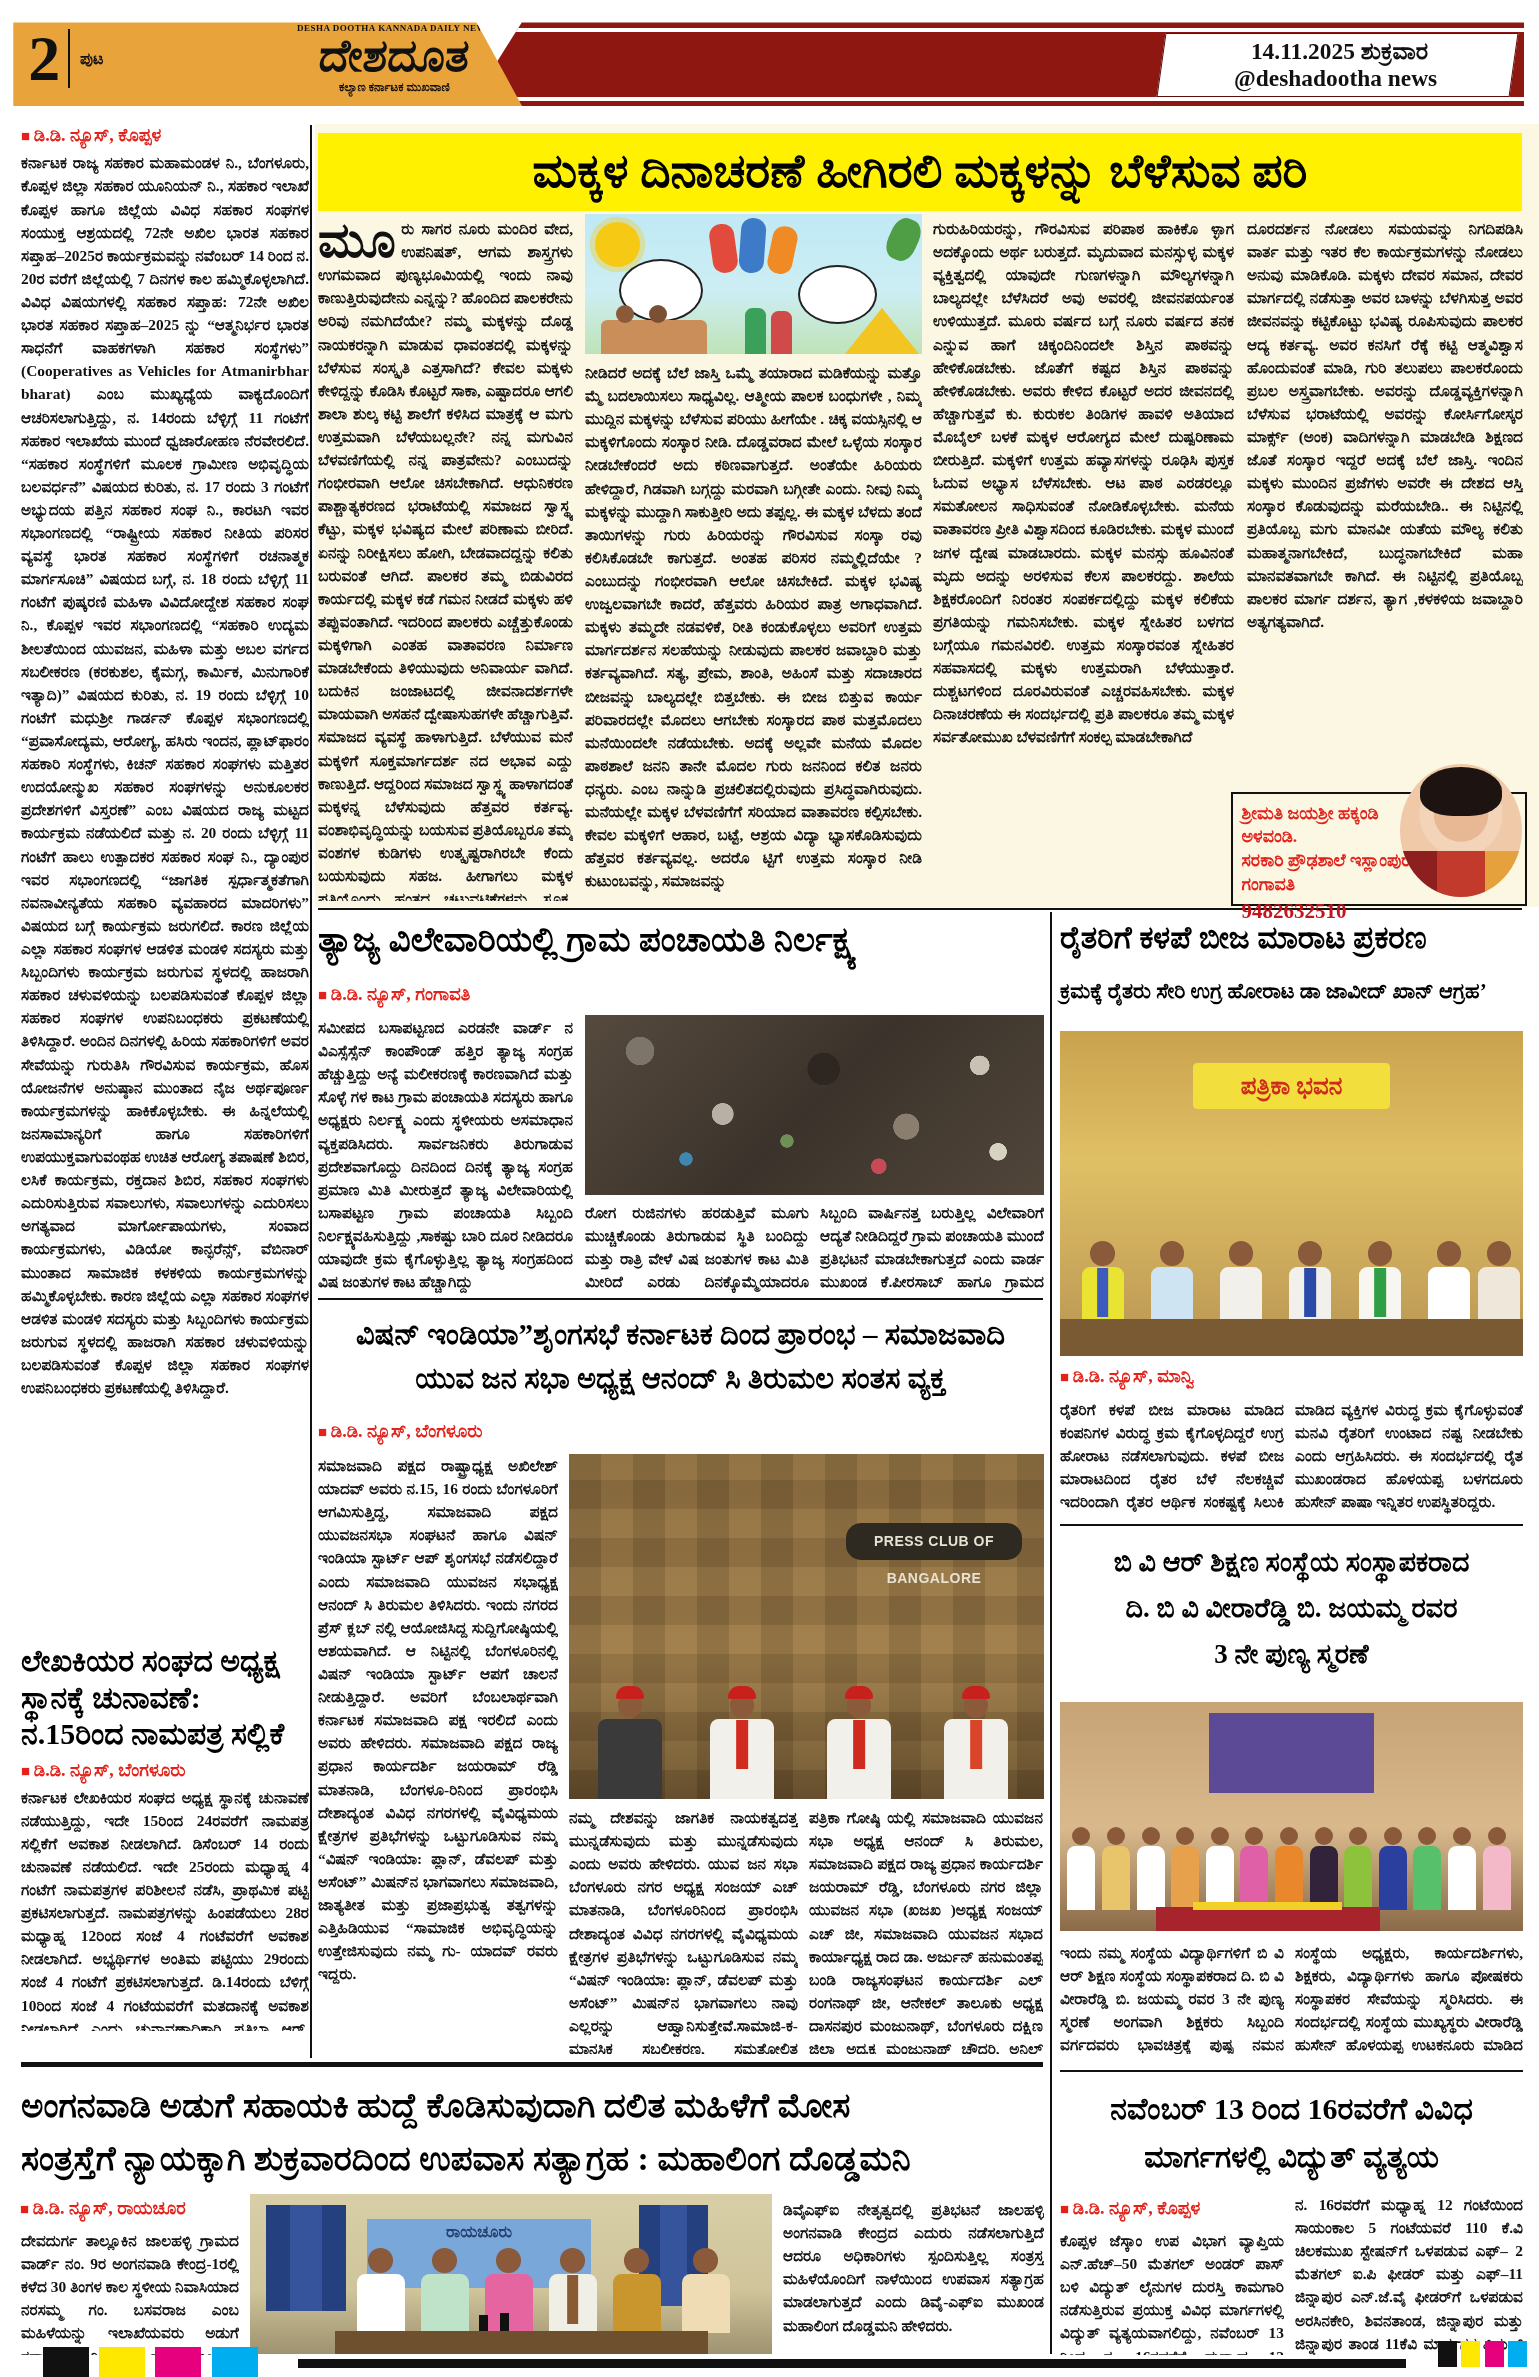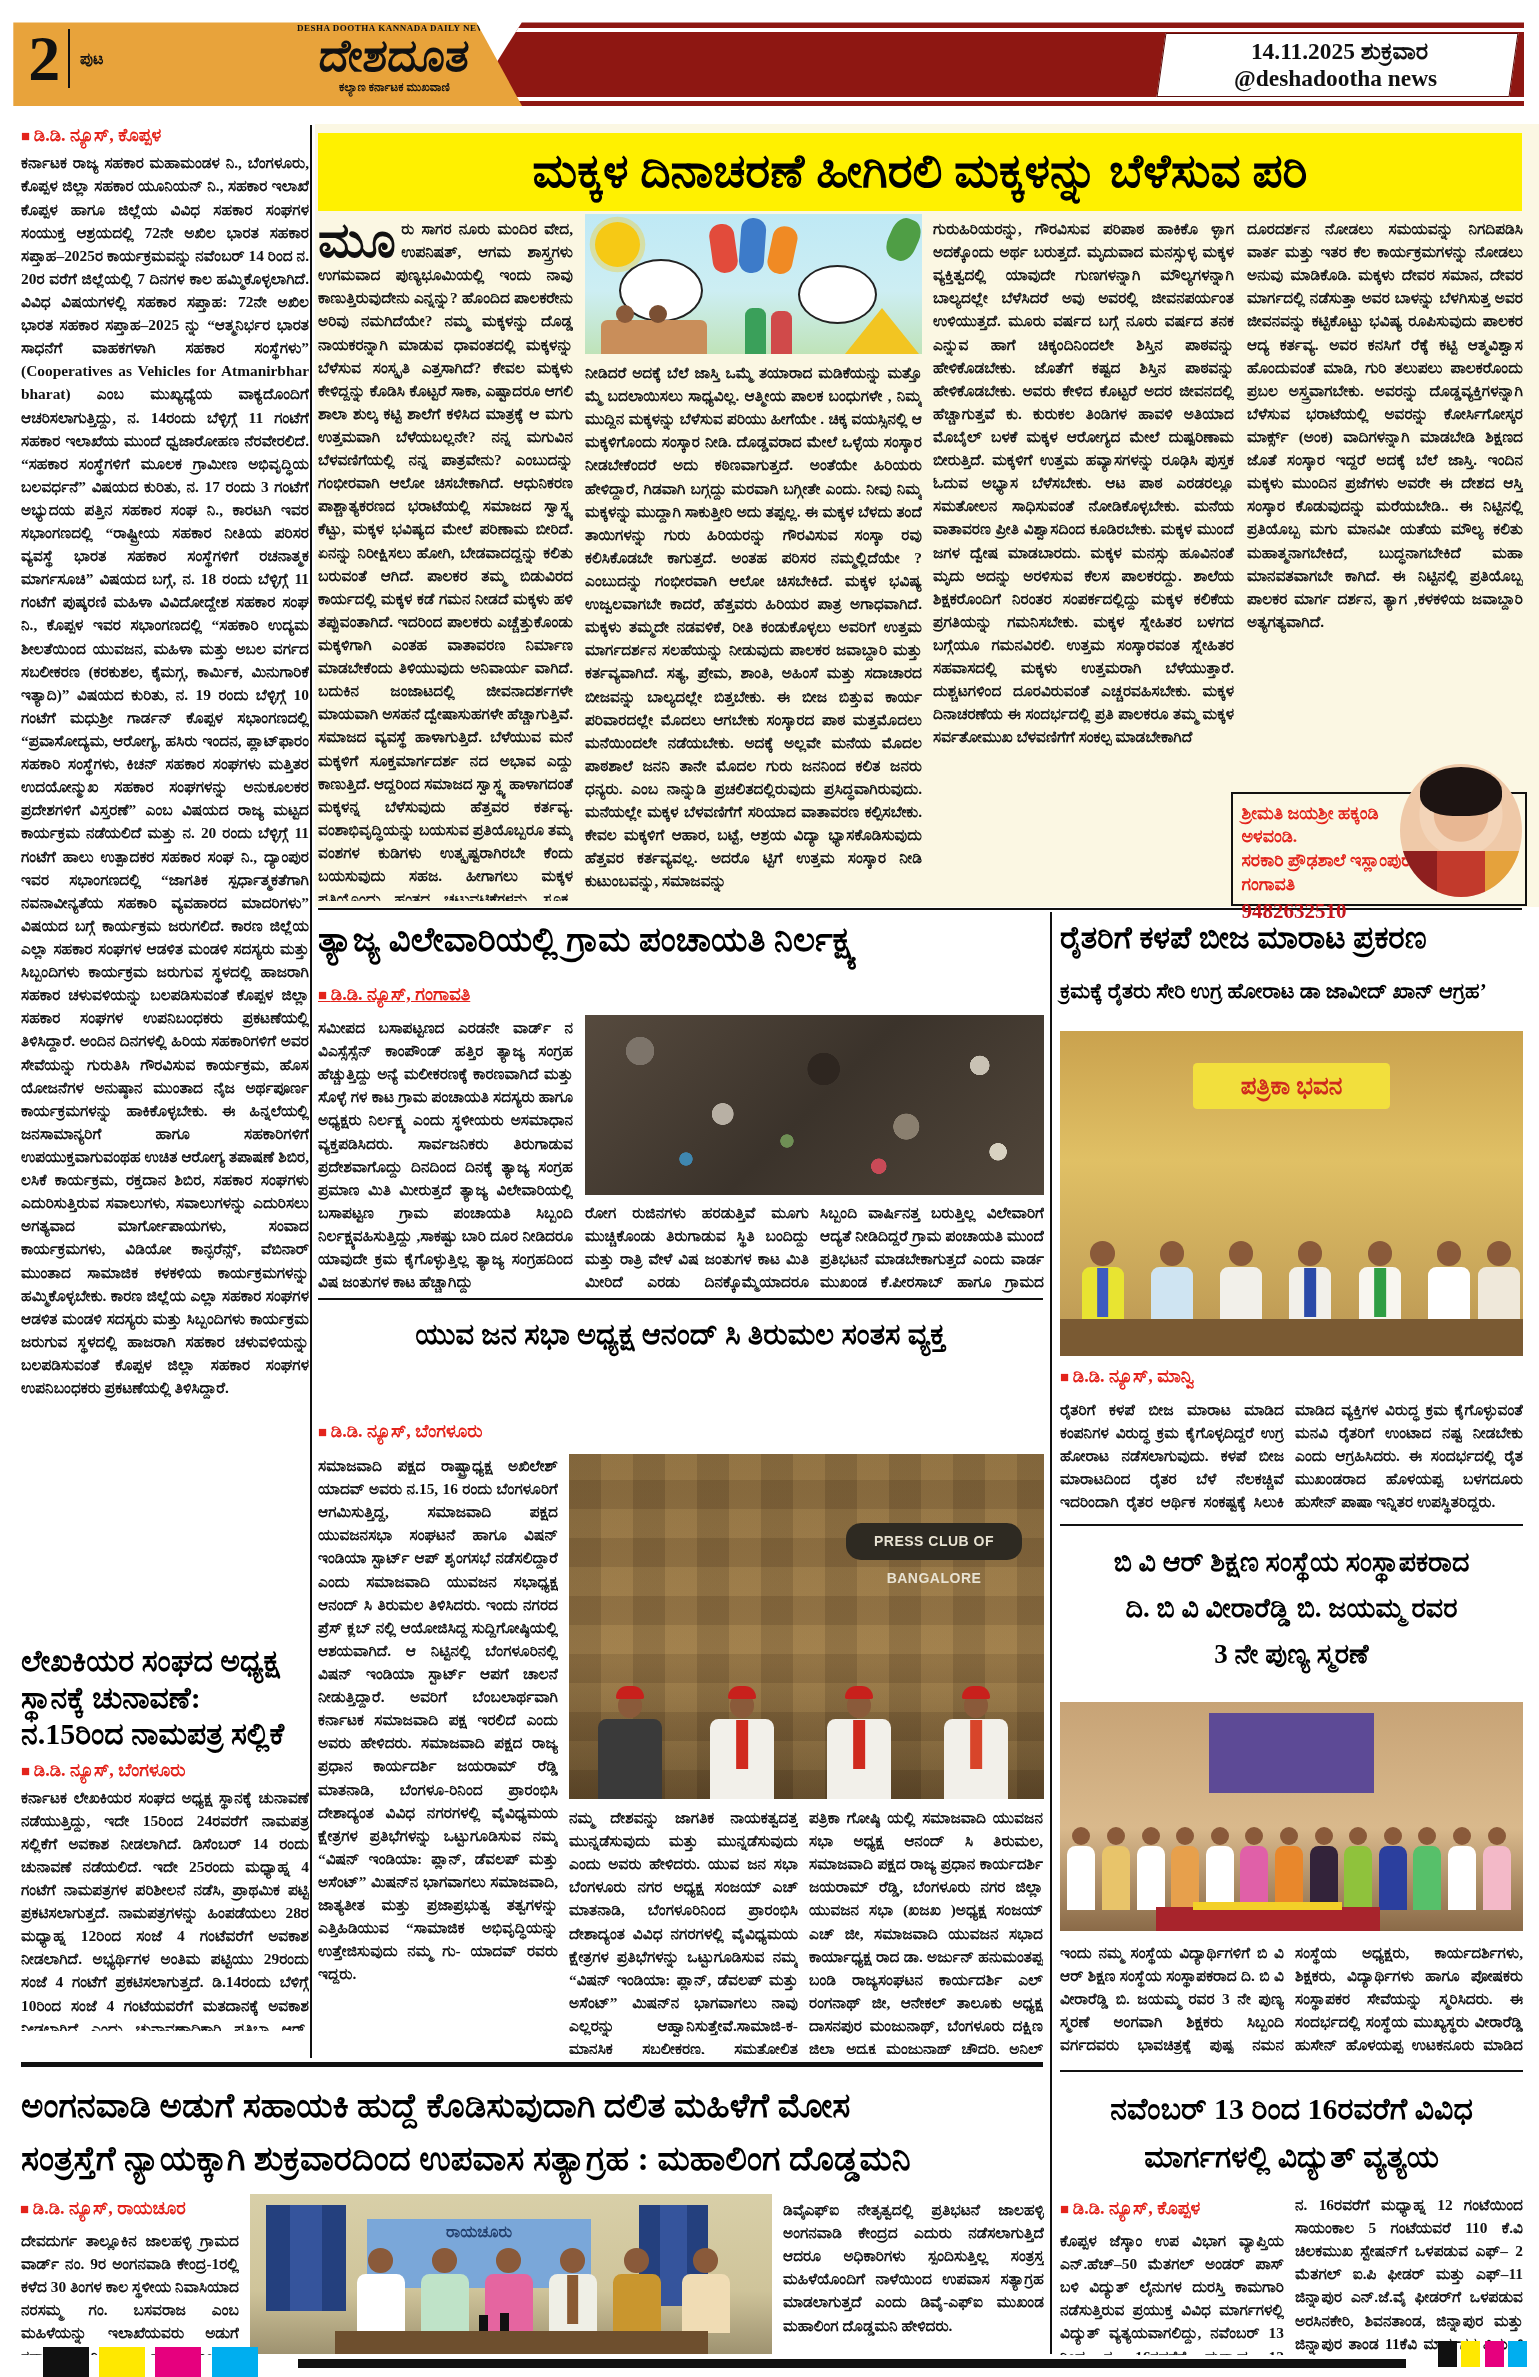--- a/index.html
+++ b/index.html
@@ -135,29 +135,30 @@
       </div>
       <div class="abs" style="right:3.2px;top:-30px;width:122px;height:133px;border-radius:50%;overflow:hidden;background:radial-gradient(circle at 50% 38%, #e8b793 0 26%, #f3d4b8 27% 40%, #efc9a8 41% 100%);">
         <div class="abs" style="left:20px;top:3.2px;width:82px;height:49px;border-radius:50% 50% 40% 40%;background:#1d1412;"></div>
         <div class="abs" style="left:0;bottom:0;width:100%;height:46px;background:linear-gradient(90deg,#8e1f1f 0 30%,#c23a2c 30% 70%,#e5a23c 70% 100%);"></div>
       </div>
     </div>
   </section>
 
   <section>
     <h1 class="headline kn abs" style="left:318px;top:919px;width:725px;font-size:34px;margin:0;white-space:nowrap;">ತ್ಯಾಜ್ಯ ವಿಲೇವಾರಿಯಲ್ಲಿ ಗ್ರಾಮ ಪಂಚಾಯತಿ ನಿರ್ಲಕ್ಷ್ಯ</h1>
-    <div class="byline kn abs" style="left:318px;top:984px;text-decoration:underline;">ಡಿ.ಡಿ. ನ್ಯೂಸ್, ಗಂಗಾವತಿ</div>
+    <div class="byline kn abs" style="left:318px;top:984px;">ಡಿ.ಡಿ. ನ್ಯೂಸ್, ಗಂಗಾವತಿ</div>
     <div class="body-col kn abs" style="left:318px;top:1016px;width:255px;height:277px;">ಸಮೀಪದ ಬಸಾಪಟ್ಟಣದ ಎರಡನೇ ವಾರ್ಡ್ ನ ವಿಎಸ್ಸೆಸ್ಸೆನ್ ಕಾಂಪೌಂಡ್ ಹತ್ತಿರ ತ್ಯಾಜ್ಯ ಸಂಗ್ರಹ ಹೆಚ್ಚುತ್ತಿದ್ದು ಅನ್ಯೆ ಮಲೀಕರಣಕ್ಕೆ ಕಾರಣವಾಗಿದೆ ಮತ್ತು ಸೊಳ್ಳೆ ಗಳ ಕಾಟ ಗ್ರಾಮ ಪಂಚಾಯತಿ ಸದಸ್ಯರು ಹಾಗೂ ಅಧ್ಯಕ್ಷರು ನಿರ್ಲಕ್ಷ್ಯ ಎಂದು ಸ್ಥಳೀಯರು ಅಸಮಾಧಾನ ವ್ಯಕ್ತಪಡಿಸಿದರು. ಸಾರ್ವಜನಿಕರು ತಿರುಗಾಡುವ ಪ್ರದೇಶವಾಗೊದ್ದು ದಿನದಿಂದ ದಿನಕ್ಕೆ ತ್ಯಾಜ್ಯ ಸಂಗ್ರಹ ಪ್ರಮಾಣ ಮಿತಿ ಮೀರುತ್ತದೆ ತ್ಯಾಜ್ಯ ವಿಲೇವಾರಿಯಲ್ಲಿ ಬಸಾಪಟ್ಟಣ ಗ್ರಾಮ ಪಂಚಾಯತಿ ಸಿಬ್ಬಂದಿ ನಿರ್ಲಕ್ಷ್ಯವಹಿಸುತ್ತಿದ್ದು ,ಸಾಕಷ್ಟು ಬಾರಿ ದೂರ ನೀಡಿದರೂ ಯಾವುದೇ ಕ್ರಮ ಕೈಗೊಳ್ಳುತ್ತಿಲ್ಲ ತ್ಯಾಜ್ಯ ಸಂಗ್ರಹದಿಂದ ವಿಷ ಜಂತುಗಳ ಕಾಟ ಹೆಚ್ಚಾಗಿದ್ದು</div>
     <div class="photo" style="left:585px;top:1015px;width:459px;height:180px;background:#4a4038;background-image:radial-gradient(circle at 12% 20%,#7d746a 0 14px,transparent 14.4px),radial-gradient(circle at 30% 55%,#b8b0a4 0 10.6px,transparent 11.2px),radial-gradient(circle at 52% 30%,#2e2620 0 16px,transparent 16.5px),radial-gradient(circle at 70% 62%,#8a7f6f 0 12.8px,transparent 13.3px),radial-gradient(circle at 86% 28%,#c9c2b4 0 9.6px,transparent 10px),radial-gradient(circle at 22% 80%,#3f87b0 0 6.4px,transparent 7px),radial-gradient(circle at 64% 84%,#c94a57 0 7.5px,transparent 8px),radial-gradient(circle at 90% 76%,#d8d2c2 0 8.5px,transparent 9px),radial-gradient(circle at 44% 70%,#6f8f55 0 6.4px,transparent 7px),linear-gradient(135deg,#564a3e 0%,#3b332b 50%,#51463a 100%);"></div>
     <div class="body-col kn abs" style="left:585px;top:1201px;width:224px;height:92px;">ರೋಗ ರುಜಿನಗಳು ಹರಡುತ್ತಿವೆ ಮೂಗು ಮುಚ್ಚಿಕೊಂಡು ತಿರುಗಾಡುವ ಸ್ಥಿತಿ ಬಂದಿದ್ದು ಮತ್ತು ರಾತ್ರಿ ವೇಳೆ ವಿಷ ಜಂತುಗಳ ಕಾಟ ಮಿತಿ ಮೀರಿದೆ ಎರಡು ದಿನಕ್ಕೊಮ್ಮೆಯಾದರೂ ಸ್ವಚ್ಛಗೊಳಿಸಬೇಕಿದ್ದ ಗ್ರಾಮ ಪಂಚಾಯತಿ</div>
     <div class="body-col kn abs" style="left:820px;top:1201px;width:224px;height:92px;">ಸಿಬ್ಬಂದಿ ವಾರ್ಷಿನತ್ತ ಬರುತ್ತಿಲ್ಲ ವಿಲೇವಾರಿಗೆ ಆದ್ಯತೆ ನೀಡಿದಿದ್ದರೆ ಗ್ರಾಮ ಪಂಚಾಯತಿ ಮುಂದೆ ಪ್ರತಿಭಟನೆ ಮಾಡಬೇಕಾಗುತ್ತದೆ ಎಂದು ವಾರ್ಡ ಮುಖಂಡ ಕೆ.ಪೀರಸಾಬ್ ಹಾಗೂ ಗ್ರಾಮದ ಮುಖಂಡರು ಎಚ್ಚರಿಸಿದ್ದಾರೆ.</div>
   </section>
 
   <section>
     <h1 class="headline kn abs" style="left:318px;top:1313px;width:725px;font-size:29px;margin:0;text-align:center;line-height:1.5;">
+      <div>ವಿಷನ್ ಇಂಡಿಯಾ”ಶೃಂಗಸಭೆ ಕರ್ನಾಟಕ ದಿಂದ ಪ್ರಾರಂಭ – ಸಮಾಜವಾದಿ</div>
       <div>ಯುವ ಜನ ಸಭಾ ಅಧ್ಯಕ್ಷ ಆನಂದ್ ಸಿ ತಿರುಮಲ ಸಂತಸ ವ್ಯಕ್ತ</div>
     </h1>
     <div class="byline kn abs" style="left:318px;top:1421px;">ಡಿ.ಡಿ. ನ್ಯೂಸ್, ಬೆಂಗಳೂರು</div>
     <div class="body-col kn abs" style="left:318px;top:1454px;width:240px;height:601px;">ಸಮಾಜವಾದಿ ಪಕ್ಷದ ರಾಷ್ಟ್ರಾಧ್ಯಕ್ಷ ಅಖಿಲೇಶ್ ಯಾದವ್ ಅವರು ನ.15, 16 ರಂದು ಬೆಂಗಳೂರಿಗೆ ಆಗಮಿಸುತ್ತಿದ್ದ, ಸಮಾಜವಾದಿ ಪಕ್ಷದ ಯುವಜನಸಭಾ ಸಂಘಟನೆ ಹಾಗೂ ವಿಷನ್ ಇಂಡಿಯಾ ಸ್ಟಾರ್ಟ್ ಆಪ್ ಶೃಂಗಸಭೆ ನಡೆಸಲಿದ್ದಾರೆ ಎಂದು ಸಮಾಜವಾದಿ ಯುವಜನ ಸಭಾಧ್ಯಕ್ಷ ಆನಂದ್ ಸಿ ತಿರುಮಲ ತಿಳಿಸಿದರು. ಇಂದು ನಗರದ ಪ್ರೆಸ್ ಕ್ಲಬ್ ನಲ್ಲಿ ಆಯೋಜಿಸಿದ್ದ ಸುದ್ದಿಗೋಷ್ಠಿಯಲ್ಲಿ ಆಶಯವಾಗಿದೆ. ಆ ನಿಟ್ಟಿನಲ್ಲಿ ಬೆಂಗಳೂರಿನಲ್ಲಿ ವಿಷನ್ ಇಂಡಿಯಾ ಸ್ಟಾರ್ಟ್ ಆಪಗೆ ಚಾಲನೆ ನೀಡುತ್ತಿದ್ದಾರೆ. ಅವರಿಗೆ ಬೆಂಬಲಾರ್ಥವಾಗಿ ಕರ್ನಾಟಕ ಸಮಾಜವಾದಿ ಪಕ್ಷ ಇರಲಿದೆ ಎಂದು ಅವರು ಹೇಳಿದರು. ಸಮಾಜವಾದಿ ಪಕ್ಷದ ರಾಜ್ಯ ಪ್ರಧಾನ ಕಾರ್ಯದರ್ಶಿ ಜಯರಾಮ್ ರೆಡ್ಡಿ ಮಾತನಾಡಿ, ಬೆಂಗಳೂ-ರಿನಿಂದ ಪ್ರಾರಂಭಿಸಿ ದೇಶಾದ್ಯಂತ ವಿವಿಧ ನಗರಗಳಲ್ಲಿ ವೈವಿಧ್ಯಮಯ ಕ್ಷೇತ್ರಗಳ ಪ್ರತಿಭೆಗಳನ್ನು ಒಟ್ಟುಗೂಡಿಸುವ ನಮ್ಮ “ವಿಷನ್ ಇಂಡಿಯಾ: ಪ್ಲಾನ್, ಡೆವಲಪ್ ಮತ್ತು ಅಸೆಂಟ್” ಮಿಷನ್‌ನ ಭಾಗವಾಗಲು ಸಮಾಜವಾದಿ, ಜಾತ್ಯತೀತ ಮತ್ತು ಪ್ರಜಾಪ್ರಭುತ್ವ ತತ್ವಗಳನ್ನು ಎತ್ತಿಹಿಡಿಯುವ “ಸಾಮಾಜಿಕ ಅಭಿವೃದ್ಧಿಯನ್ನು ಉತ್ತೇಜಿಸುವುದು ನಮ್ಮ ಗು- ಯಾದವ್ ರವರು ಇದ್ದರು.</div>
     <div class="photo" style="left:569px;top:1454px;width:475px;height:345px;background:linear-gradient(180deg,#9a7b49 0%,#b29058 60%,#6b5533 100%);">
       <div class="abs" style="left:0;top:0;width:100%;height:100%;background:repeating-linear-gradient(90deg,rgba(60,40,20,.25) 0 32px,rgba(120,90,50,.2) 32px 64px),repeating-linear-gradient(0deg,rgba(60,40,20,.2) 0 29px,rgba(150,120,70,.15) 29px 58px);"></div>
       <div class="sign" style="left:277px;top:69px;width:176px;height:37px;background:#2e2a22;color:#e8e2d2;font-size:14px;line-height:37px;letter-spacing:0.5px;font-family:'Liberation Sans',sans-serif;border-radius:15px;">PRESS CLUB OF BANGALORE</div>
       <div class="fig" style="left:21px;width:80px;">
           <div class="head" style="position:relative;">
             <div class="cap"></div>

